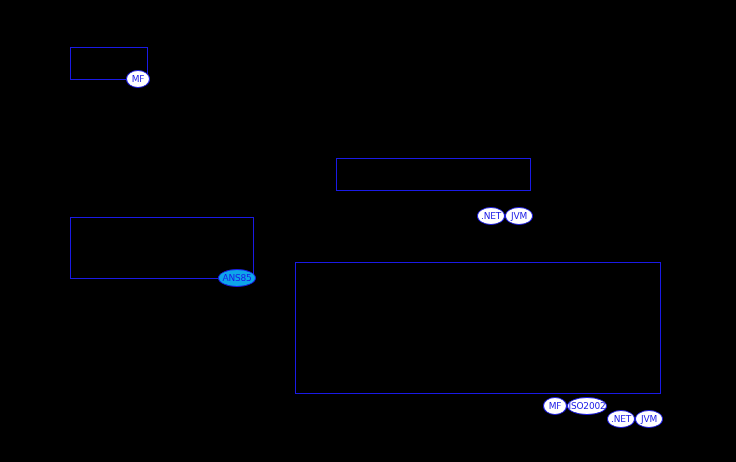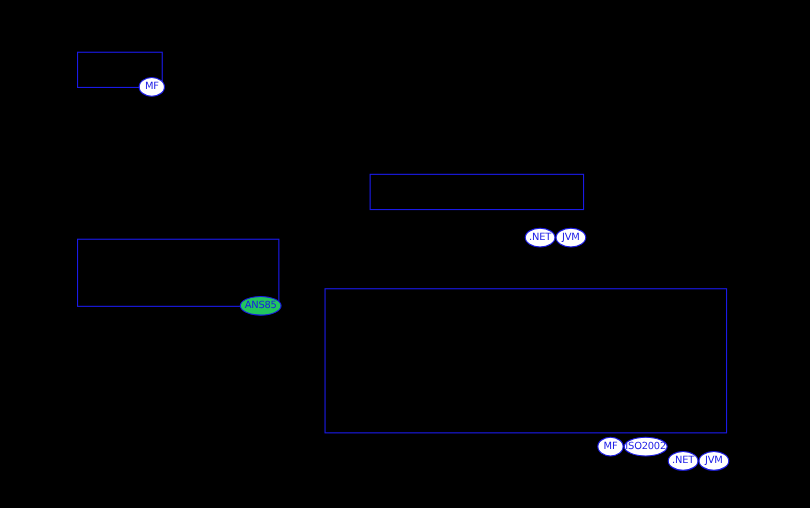--- a/index.html
+++ b/index.html
@@ -58,21 +58,21 @@
     <div class="badge-row" style="left: 126px; top: 70px;">
       <span class="badge badge-sm" style="border-color: rgb(26, 26, 230); background: rgb(255, 255, 255); color: rgb(26, 26, 230);">MF</span>
     </div>
     <div class="rect" style="left: 336px; top: 158px; width: 195px; height: 33px; border-color: rgb(26, 26, 230);"></div>
     <div class="badge-row" style="left: 477px; top: 181px;">
       <span class="badge badge-md" style="border-color: rgb(26, 26, 230); background: rgb(255, 255, 255); color: rgb(26, 26, 230);">.NET</span>
       <span class="badge badge-md" style="border-color: rgb(26, 26, 230); background: rgb(255, 255, 255); color: rgb(26, 26, 230);">JVM</span>
     </div>
     <div class="rect" style="left: 70px; top: 217px; width: 184px; height: 62px; border-color: rgb(26, 26, 230);"></div>
     <div class="badge-row" style="left: 218px; top: 269px;">
-      <span class="badge badge-lg" style="border-color: rgb(26, 26, 230); background: #22c55e; color: rgb(26, 26, 230);">ANS85</span>
+      <span class="badge badge-lg" style="border-color: rgb(26, 26, 230); background: #0ea5e9; color: rgb(26, 26, 230);">ANS85</span>
     </div>
     <div class="rect" style="left: 295px; top: 262px; width: 366px; height: 132px; border-color: rgb(26, 26, 230);"></div>
     <div class="badge-row" style="left: 543px; top: 384px;">
       <span class="badge badge-sm" style="border-color: rgb(26, 26, 230); background: rgb(255, 255, 255); color: rgb(26, 26, 230);">MF</span>
       <span class="badge badge-xl" style="border-color: rgb(26, 26, 230); background: rgb(255, 255, 255); color: rgb(26, 26, 230);">ISO2002</span>
       <span class="badge badge-md" style="border-color: rgb(26, 26, 230); background: rgb(255, 255, 255); color: rgb(26, 26, 230);">.NET</span>
       <span class="badge badge-md" style="border-color: rgb(26, 26, 230); background: rgb(255, 255, 255); color: rgb(26, 26, 230);">JVM</span>
     </div>
   </div>
 

